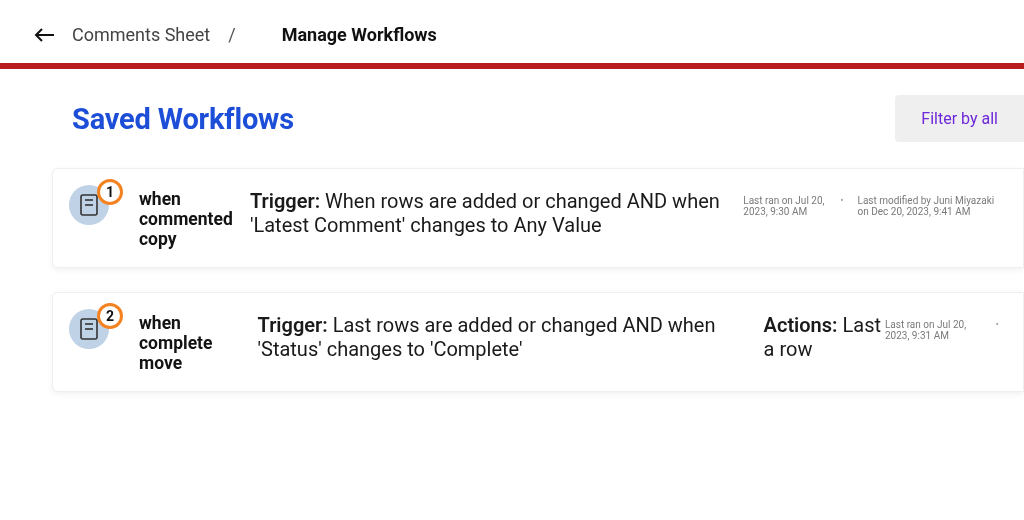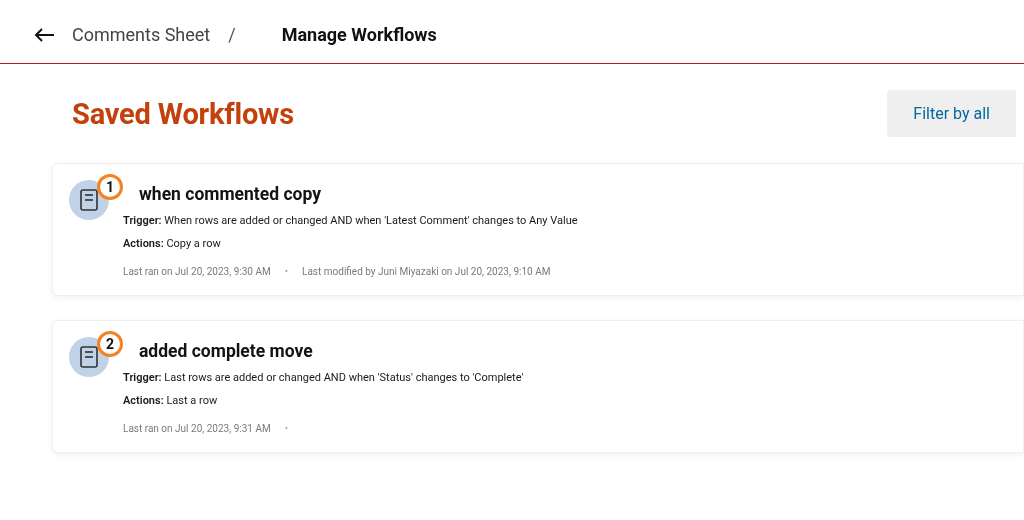--- a/index.html
+++ b/index.html
@@ -11,21 +11,21 @@
     height: 520px;
     overflow: hidden;
   }
 
   
   .topbar {
     display: flex;
     align-items: center;
     gap: 14px;
     padding: 24px 32px 18px 32px;
-    border-bottom: 1px solid #b91c1c;
+    border-bottom: 6px solid #b91c1c;
   }
   .back-arrow {
     width: 26px;
     height: 20px;
     display: flex;
     align-items: center;
     justify-content: center;
     cursor: pointer;
   }
   .back-arrow svg { stroke: #111; stroke-width: 2; fill: none; }
@@ -42,32 +42,32 @@
   
   .header-row {
     display: flex;
     align-items: center;
     justify-content: space-between;
     padding: 26px 0 26px 72px;
   }
   .page-title {
     font-size: 29px;
     font-weight: 700;
-    color: #c2410c;
+    color: #1d4ed8;
     letter-spacing: -0.2px;
   }
   .filter-btn {
     background: #efefef;
     border: none;
     padding: 14px 26px;
     font-size: 16px;
-    color: #0369a1;
+    color: #6d28d9;
     cursor: pointer;
     border-radius: 4px 0 0 4px;
-    margin-right: 8px;
+    margin-right: 0;
     font-family: inherit;
   }
 
   
   .cards {
     display: flex;
     flex-direction: column;
     gap: 24px;
     padding-left: 52px;
   }
@@ -104,32 +104,32 @@
     color: #111;
     font-weight: 700;
     font-size: 14px;
     display: flex;
     align-items: center;
     justify-content: center;
     line-height: 1;
   }
   .card-body {
     display: flex;
-    flex-direction: column;
-    gap: 10px;
+    flex-direction: row;
+    gap: 3px;
     padding-top: 2px;
   }
   .card-title {
     font-size: 17.5px;
     font-weight: 700;
     margin-left: 16px;
     color: #131313;
   }
   .card-line {
-    font-size: 11px;
+    font-size: 20px;
     color: #1a1a1a;
   }
   .card-line .label { font-weight: 600; }
   .meta {
     font-size: 10px;
     color: #7a7a7a;
     margin-top: 6px;
     display: flex;
     align-items: flex-start;
     gap: 14px;
@@ -168,43 +168,39 @@
         <line x1="5" y1="11" x2="13" y2="11"></line>
       </svg>
     </div>
     <div class="badge">1</div>
     <div class="card-body">
       <div class="card-title">when commented copy</div>
       <div class="card-line">
         <span class="label">Trigger:</span>
         <span>When rows are added or changed AND when 'Latest Comment' changes to Any Value</span>
       </div>
-      <div class="card-line">
-        <span class="label">Actions:</span>
-        <span>Copy a row</span>
-      </div>
       <div class="meta">
         <span>Last ran on Jul 20, 2023, 9:30 AM</span>
         <span class="dot">•</span>
-        <span>Last modified by Juni Miyazaki on Jul 20, 2023, 9:10 AM</span>
+        <span>Last modified by Juni Miyazaki on Dec 20, 2023, 9:41 AM</span>
       </div>
     </div>
   </div>
 
   <div class="card">
     <div class="card-icon">
       <svg width="18" height="22" viewBox="0 0 18 22">
         <rect x="1" y="1" width="16" height="20" rx="2"></rect>
         <line x1="5" y1="6" x2="13" y2="6"></line>
         <line x1="5" y1="11" x2="13" y2="11"></line>
       </svg>
     </div>
     <div class="badge">2</div>
     <div class="card-body">
-      <div class="card-title">added complete move</div>
+      <div class="card-title">when complete move</div>
       <div class="card-line">
         <span class="label">Trigger:</span>
         <span>Last rows are added or changed AND when 'Status' changes to 'Complete'</span>
       </div>
       <div class="card-line">
         <span class="label">Actions:</span>
         <span>Last a row</span>
       </div>
       <div class="meta">
         <span>Last ran on Jul 20, 2023, 9:31 AM</span>

